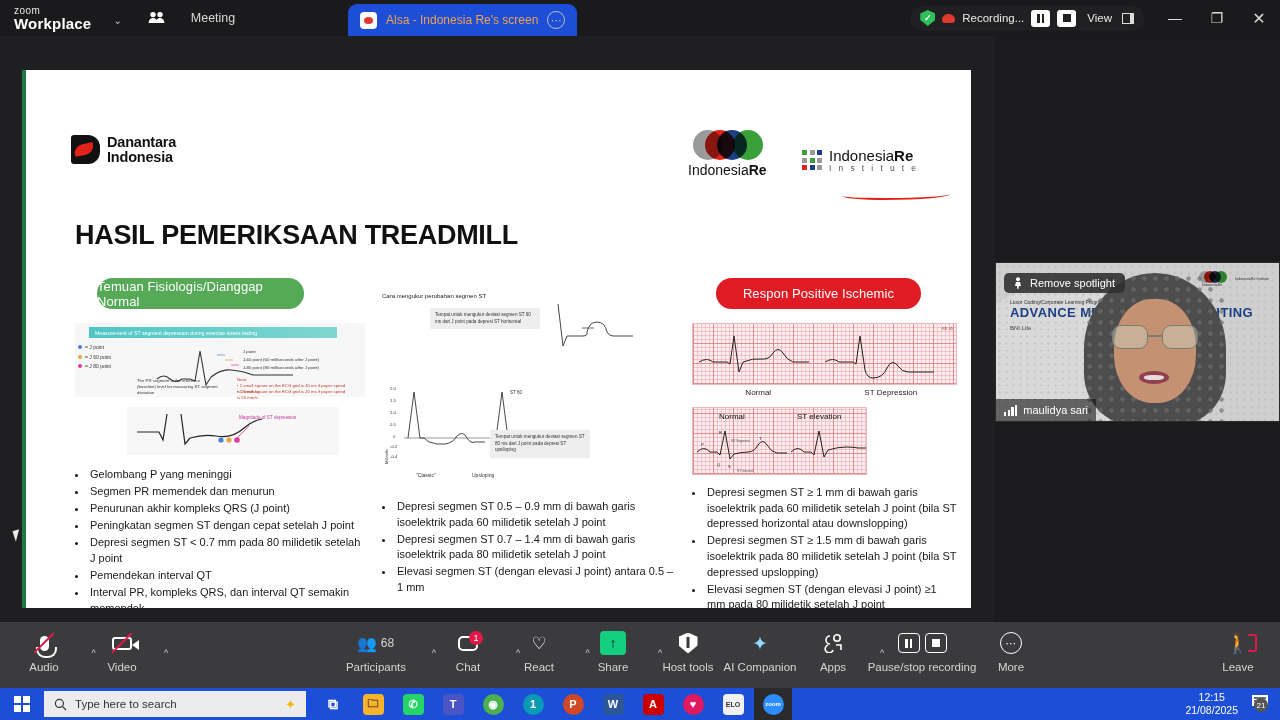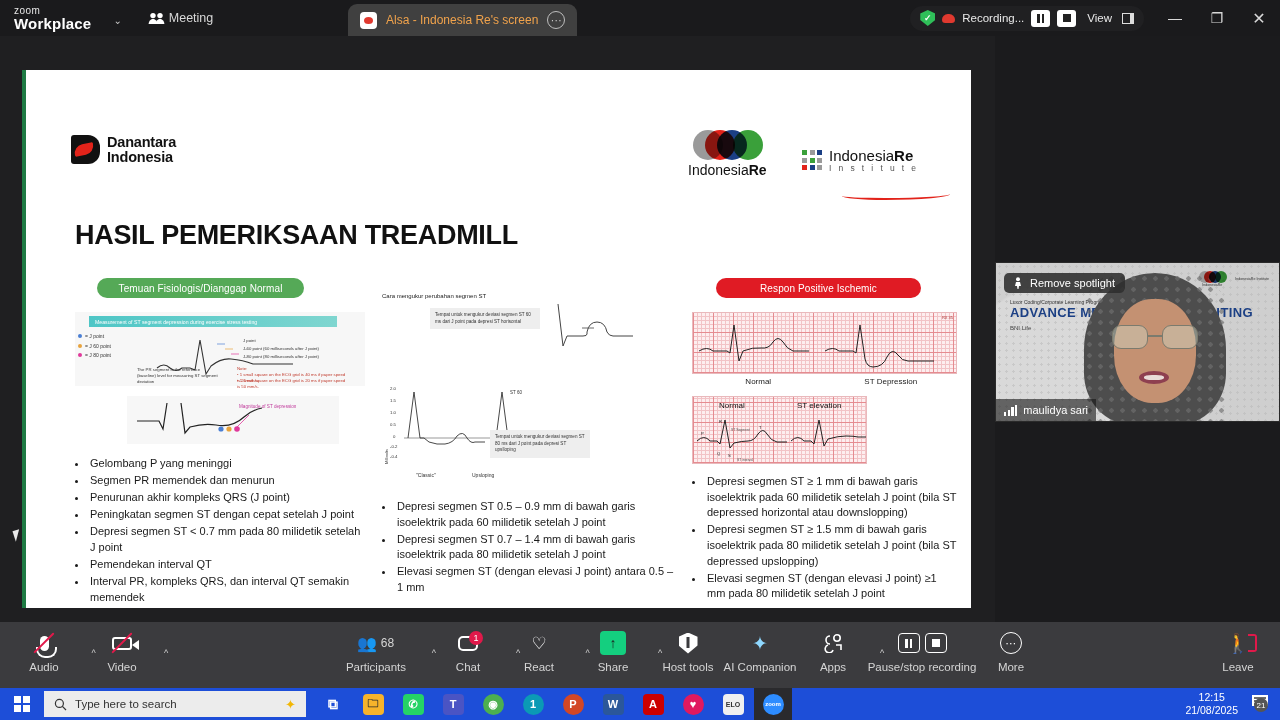--- a/index.html
+++ b/index.html
@@ -13,25 +13,25 @@
 
   
   .titlebar {
     position: absolute; left: 0; top: 0; width: 1280px; height: 36px;
     background: #1a1a1c; display: flex; align-items: center;
   }
   .zoom-brand { margin-left: 14px; line-height: 1.0; }
   .zoom-brand .zl1 { color: #e6e6e6; font-size: 10px; letter-spacing: .5px; }
   .zoom-brand .zl2 { color: #ffffff; font-size: 15px; font-weight: bold; letter-spacing: .2px; }
   .tb-caret { color: #c9c9c9; font-size: 10px; margin-left: 22px; margin-top: 4px; }
-  .tb-meeting { display: flex; align-items: flex-end; gap: 4px; margin-left: 26px; }
+  .tb-meeting { display: flex; align-items: flex-start; gap: 26px; margin-left: 26px; }
   .tb-meeting .lbl { color: #d8d8d8; font-size: 12.5px; }
   .screen-tab {
     position: absolute; left: 348px; top: 4px; height: 32px;
-    background: #404040; border-radius: 9px 9px 0 0;
+    background: #1d4ed8; border-radius: 9px 9px 0 0;
     display: flex; align-items: center; gap: 9px; padding: 0 12px;
   }
   .screen-tab .stxt { color: #f0a24b; font-size: 12px; white-space: nowrap; }
   .tab-app-ico {
     width: 17px; height: 17px; border-radius: 4px; background: #fff;
     display: flex; align-items: center; justify-content: center;
   }
   .tab-app-ico .dot { width: 9px; height: 7px; border-radius: 50%; background: #e0392f; }
   .dots-btn {
     width: 18px; height: 18px; border-radius: 50%; border: 1.2px solid #bdbdbd;
@@ -102,21 +102,21 @@
     position: absolute; left: 53px; top: 150px; font-size: 27px; font-weight: bold;
     color: #111; letter-spacing: -.3px;
   }
 
   .col { position: absolute; top: 208px; }
   .col1 { left: 53px; width: 290px; }
   .col2 { left: 360px; width: 300px; }
   .col3 { left: 670px; width: 265px; }
 
   .pill {
-    height: 20px; border-radius: 16px; color: #fff; font-size: 10px;
+    height: 31px; border-radius: 16px; color: #fff; font-size: 13px;
     display: flex; align-items: center; justify-content: center; letter-spacing: .1px;
   }
   .pill.green  { width: 207px; background: #55a957; margin-left: 22px; }
   .pill.orange { width: 205px; background: #d4813e; margin-left: 48px; }
   .pill.red    { width: 205px; background: #e01b24; margin-left: 24px; }
 
   .figbox { background: #f7f7f7; margin-top: 14px; position: relative; }
   .fig1 { height: 74px; }
   .fig2 { height: 48px; margin-top: 10px; }
 

